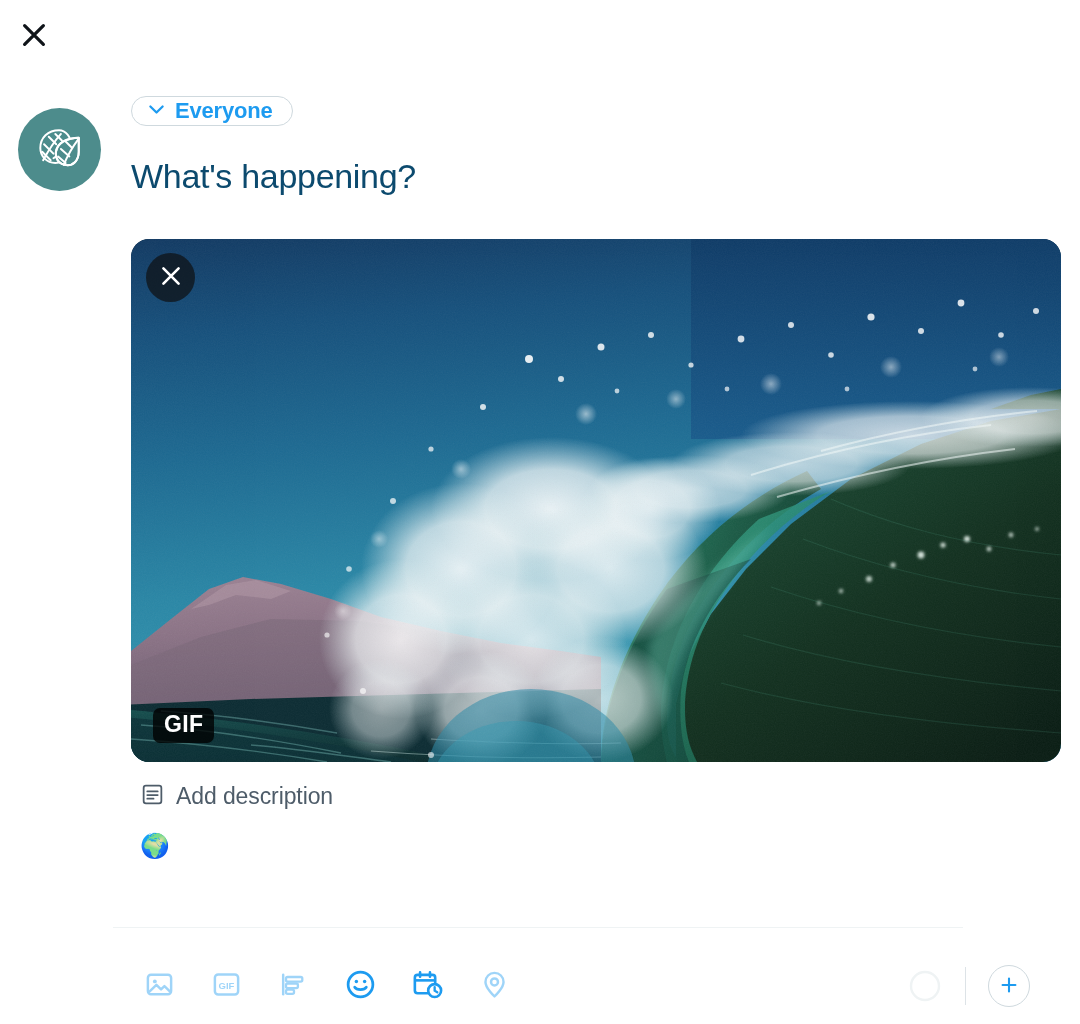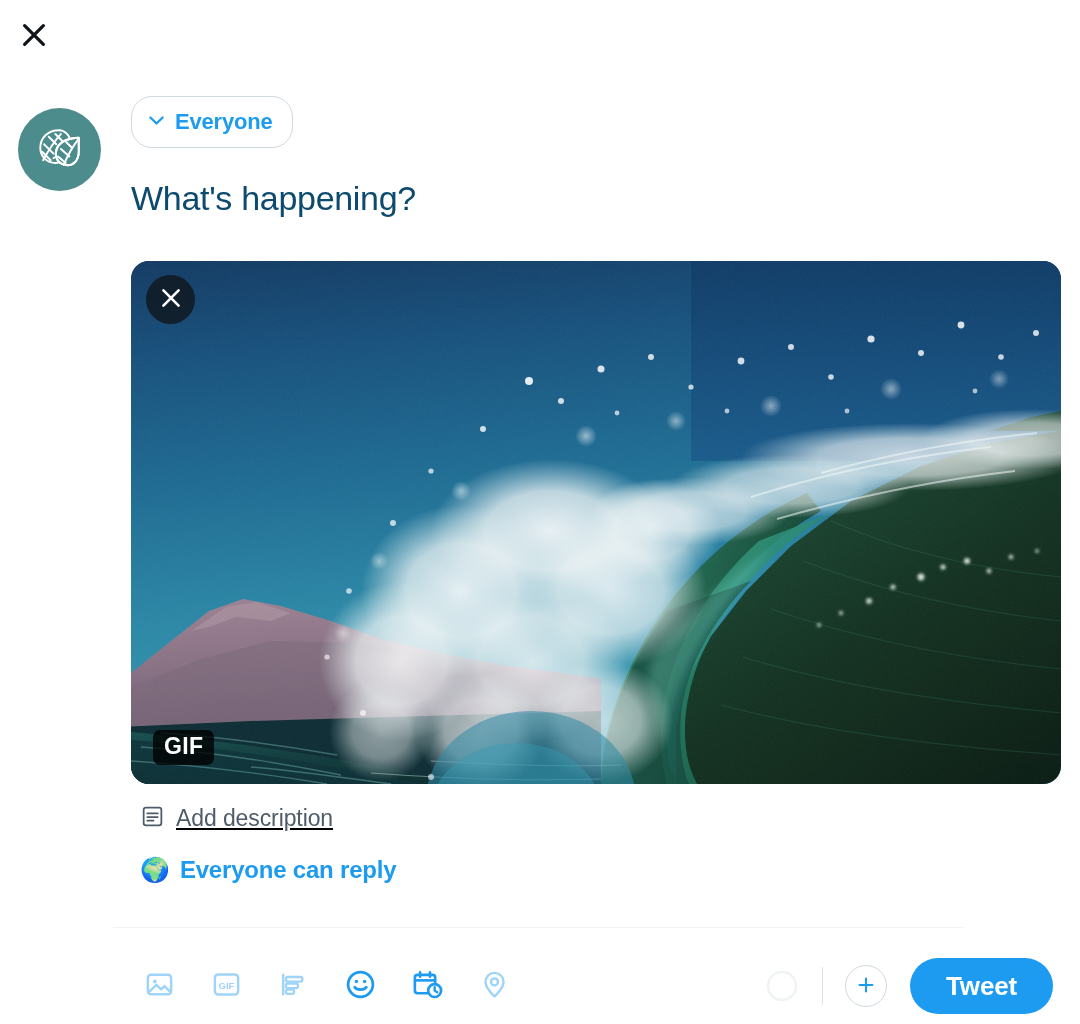--- a/index.html
+++ b/index.html
@@ -70,21 +70,21 @@
     left: 131px;
     top: 0;
     width: 938px;
   }
 
   
   .audience-pill {
     display: inline-flex;
     align-items: center;
     gap: 8px;
-    height: 52px;
+    height: 30px;
     padding: 0 20px 0 14px;
     border: 1px solid #cfd9de;
     border-radius: 21px;
     background: #ffffff;
     cursor: pointer;
     line-height: 1;
   }
   .audience-label {
     color: #1d9bf0;
     font-size: 22px;
@@ -160,21 +160,20 @@
   .add-desc {
     display: inline-flex;
     align-items: center;
     gap: 11px;
     margin-top: 16px;
     margin-left: 7px;
     cursor: pointer;
     background: transparent;
     border: none;
     padding: 4px 2px;
-    text-decoration: underline;
   }
   .add-desc-label {
     font-size: 23px;
     color: #4e5c69;
     letter-spacing: -0.1px;
   }
 
   
   .reply-scope {
     display: flex;
@@ -563,21 +562,20 @@
             <rect x="3.5" y="3.5" width="17" height="17" rx="2.2" stroke="#4e5c69" stroke-width="1.7" fill="none"></rect>
             <path d="M7 9 H17 M7 12.5 H17 M7 16 H13" stroke="#4e5c69" stroke-width="1.7" stroke-linecap="round" fill="none"></path>
           </svg>
         </span>
         <span class="add-desc-label">Add description</span>
       </button>
 
       
       <button class="reply-scope">
         <span class="globe-emoji">🌍</span>
-        <span class="reply-scope-label">Everyone can reply</span>
       </button>
 
     </div>
   </div>
 
   <div class="divider"></div>
 
   <div class="actionbar">
 
     <div class="tools">
@@ -658,18 +656,17 @@
       <span class="vsep"></span>
 
       <button class="add-thread-btn">
         <span>
           <svg width="22" height="22" viewBox="0 0 24 24" aria-hidden="true">
             <path d="M12 5 V19 M5 12 H19" stroke="#1d9bf0" stroke-width="2.3" stroke-linecap="round" fill="none"></path>
           </svg>
         </span>
       </button>
 
-      <button class="tweet-btn">Tweet</button>
 
     </div>
   </div>
 
 </div>
 
 </body></html>

